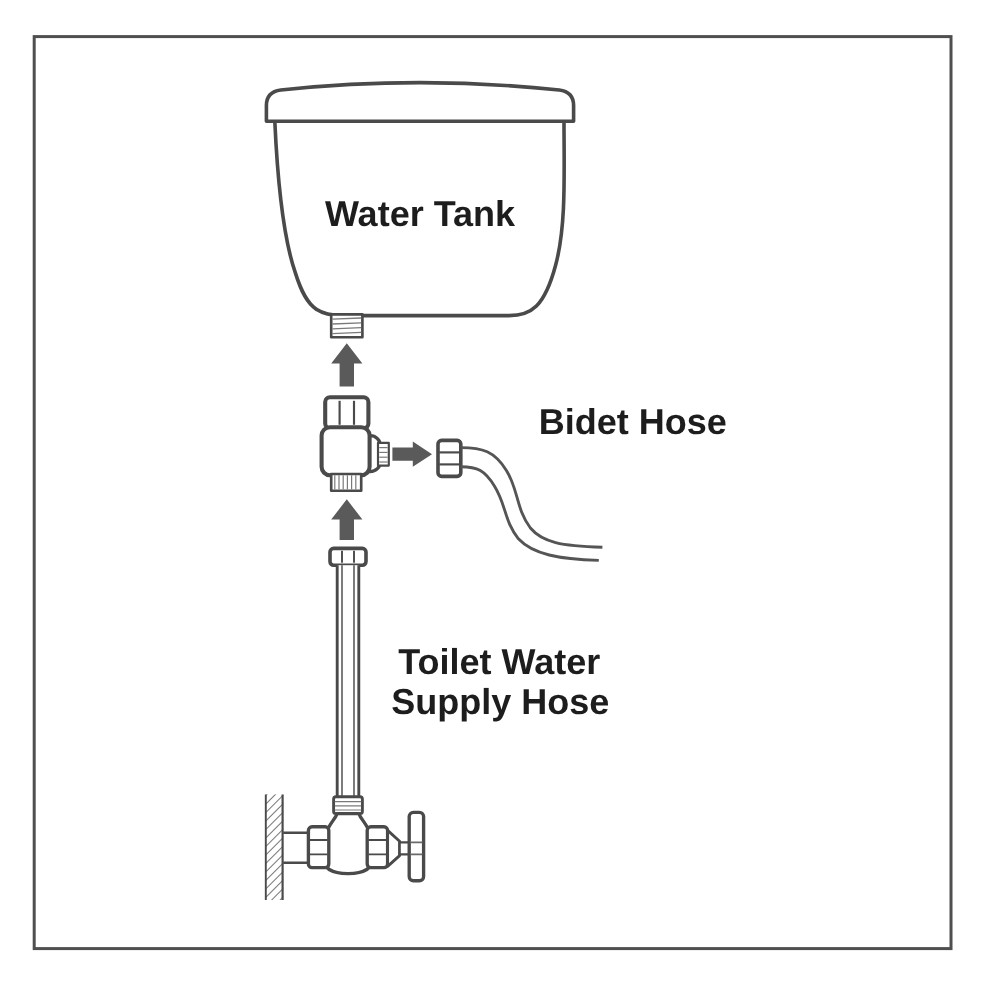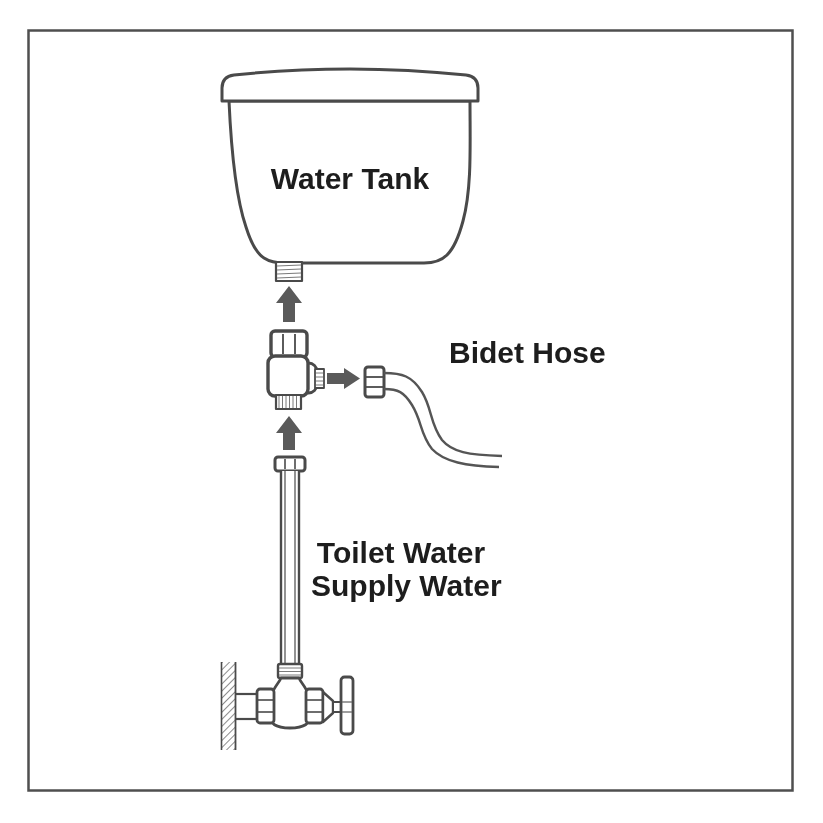--- a/index.html
+++ b/index.html
@@ -194,18 +194,18 @@
         <line x1="342" y1="702" x2="352" y2="702" stroke="#6a6a6a" stroke-width="1.3"></line>
         <line x1="342" y1="712" x2="352" y2="712" stroke="#6a6a6a" stroke-width="1.3"></line>
       </g>
     </g>
   </svg>
 
   <div class="label center" style="left:260px; top:162px; width:180px;">Water Tank</div>
 
   <div class="label" style="left:449px; top:336px;">Bidet Hose</div>
 
-  <div class="label center" style="left:311px; top:536px; width:180px;">
+  <div class="label center" style="left:326px; top:536px; width:180px;">
     <div>Toilet Water</div>
-    <div>Supply Water</div>
+    <div>Supply Hose</div>
   </div>
 
 </div>
 
 </body></html>

